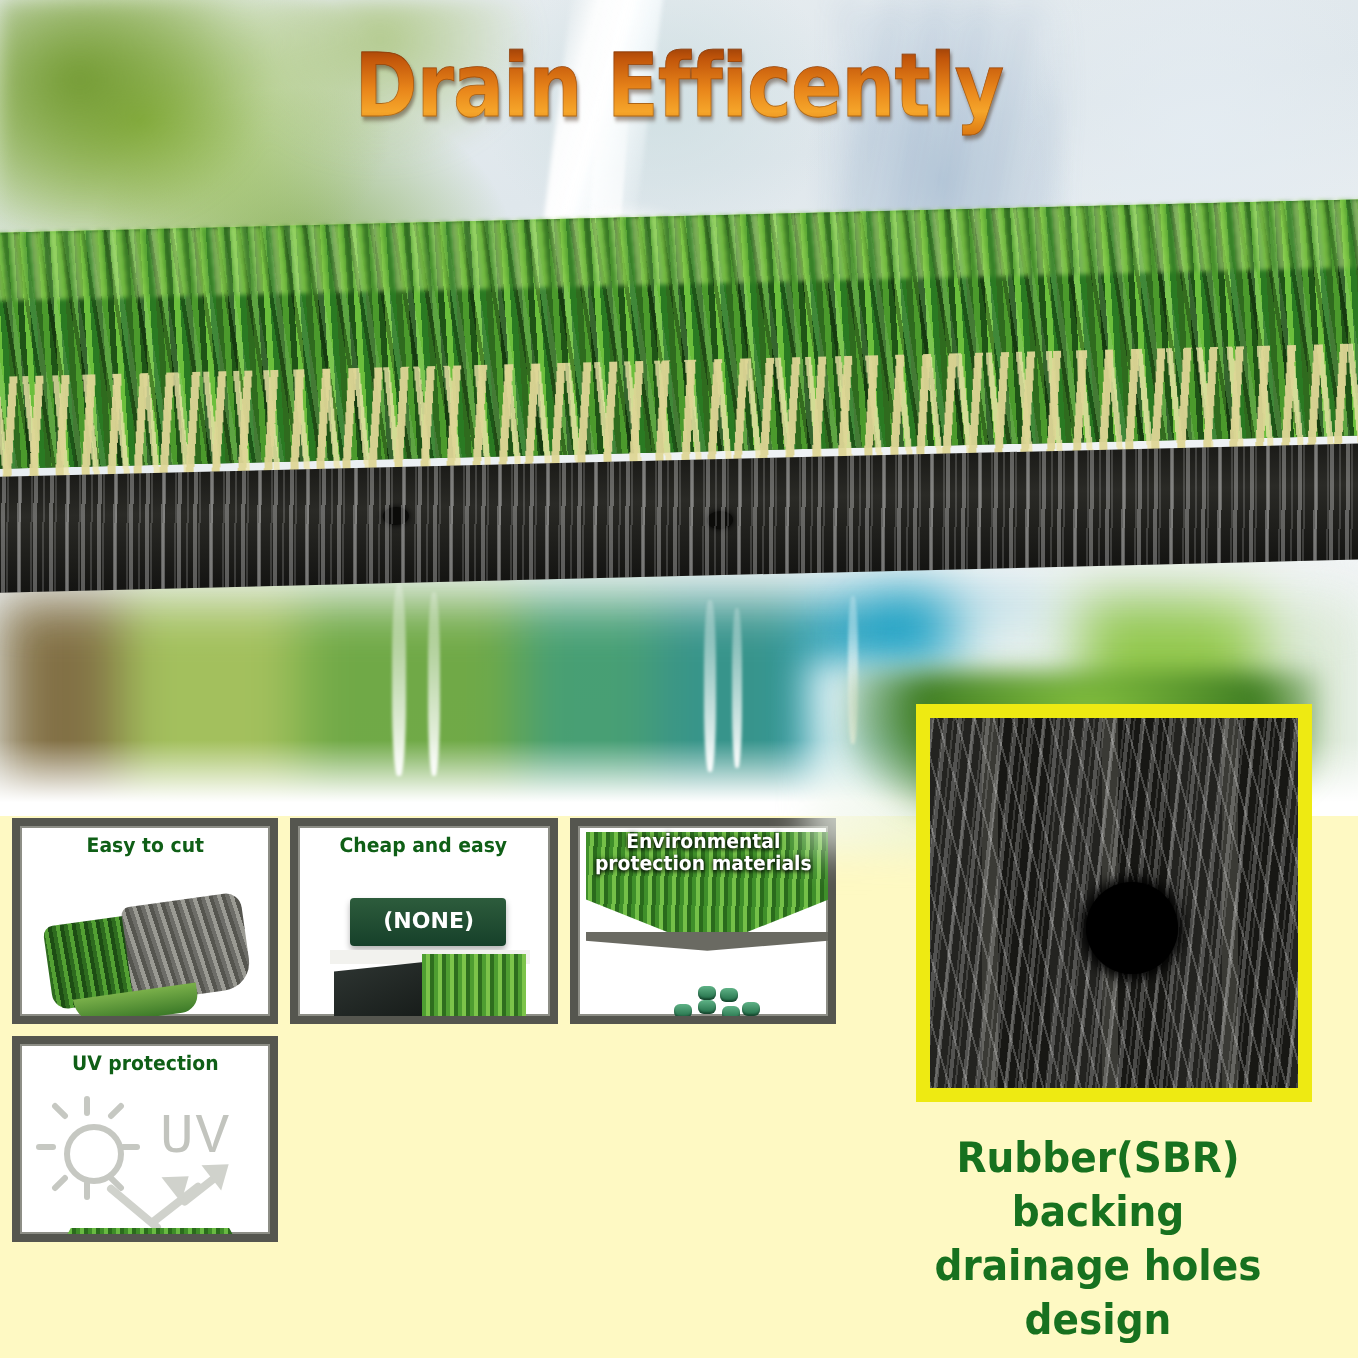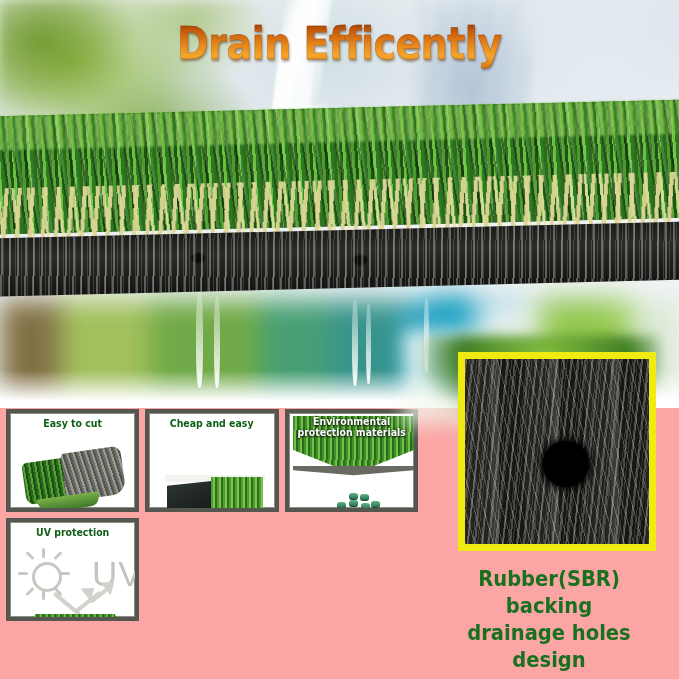--- a/index.html
+++ b/index.html
@@ -1,17 +1,17 @@
 <!DOCTYPE html>
 <html><head>
 <meta charset="utf-8">
 <style>
   html,body{margin:0;padding:0;background:#fff;}
   body{width:679px;height:679px;font-family:"Liberation Sans",sans-serif;overflow:hidden;}
-  #page{position:relative;width:679px;height:679px;background:#fca5a5;overflow:hidden;}
+  #page{position:relative;width:679px;height:679px;background:#fef9c3;overflow:hidden;}
 
   
   .hero{position:absolute;left:0;top:0;width:679px;height:408px;overflow:hidden;}
   .hero-bg{position:absolute;inset:0;
     background:
       radial-gradient(ellipse 180px 130px at 70px 60px, rgba(150,190,70,.95), rgba(150,190,70,0) 70%),
       radial-gradient(ellipse 150px 120px at 150px 130px, rgba(120,165,60,.8), rgba(120,165,60,0) 72%),
       radial-gradient(ellipse 120px 100px at 330px 50px, rgba(205,222,225,.85), rgba(205,222,225,0) 75%),
       radial-gradient(ellipse 90px 140px at 470px 90px, rgba(150,175,200,.55), rgba(150,175,200,0) 75%),
       radial-gradient(ellipse 120px 150px at 600px 70px, rgba(228,236,242,.9), rgba(228,236,242,0) 78%),
@@ -126,21 +126,21 @@
   .noflame{position:absolute;left:50%;top:30px;transform:translateX(-50%);
     width:42px;height:42px;border:4px solid #fff;border-radius:50%;}
   .noflame:after{content:"";position:absolute;left:-6px;top:15px;width:50px;height:4px;background:#fff;
     transform:rotate(-45deg);}
   .flame{position:absolute;left:50%;top:38px;transform:translateX(-50%);width:20px;height:28px;
     background:#fff;clip-path:polygon(50% 0,78% 28%,66% 40%,84% 58%,72% 100%,28% 100%,16% 62%,34% 34%);}
 
   
   .sun{position:absolute;left:22px;top:40px;width:24px;height:24px;border:3px solid #c6c8c2;border-radius:50%;}
   .ray{position:absolute;background:#c6c8c2;border-radius:2px;}
-  .uvtxt{position:absolute;left:82px;top:32px;font-family:Liberation Sans, sans-serif;font-size:35px;
+  .uvtxt{position:absolute;left:70px;top:32px;font-family:Liberation Mono, monospace;font-size:28px;
     color:#c2c4be;letter-spacing:1px;}
   .uv-arrow{position:absolute;background:#d0d2cc;height:4px;border-radius:2px;}
   .uv-head{position:absolute;width:0;height:0;border-left:8px solid transparent;border-right:8px solid transparent;}
   .uvgrass{position:absolute;left:10px;top:92px;width:110px;height:28px;
     clip-path:polygon(14% 0,86% 0,100% 100%,0 100%);
     background:repeating-linear-gradient(90deg,#3e8d28 0 2px,#69ba42 2px 4px,#2a6b1c 4px 6px);}
 
   
   .pk-grass{position:absolute;left:0;top:16px;width:134px;height:86px;
     background:repeating-linear-gradient(88deg,#2f7521 0 2px,#5fae3a 2px 4px,#1f5516 4px 6px);
@@ -217,20 +217,23 @@
       <div class="cell-label">Easy to cut</div>
       <div class="roll">
         <div class="roll-g"></div>
           <div class="roll-b"></div>
           <div class="roll-edge"></div>
       </div>
     </div>
 
     <div class="cell">
       <div class="cell-label">Cheap and easy</div>
+      <div class="banner">
+        <span>(NONE)</span>
+      </div>
       <div class="wline"></div>
       <div class="blk"></div>
       <div class="grn"></div>
     </div>
 
     <div class="cell">
       <div class="env-top"></div>
       <div class="env-edge"></div>
       <div class="cell-label onimg">Environmental protection materials</div>
       <div class="pellets">

